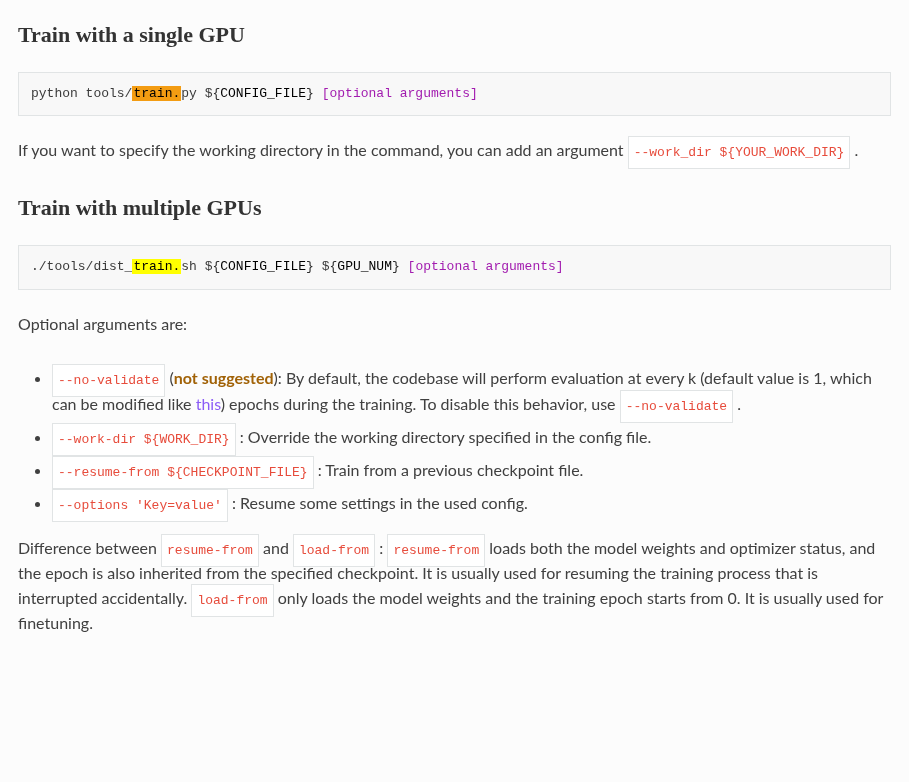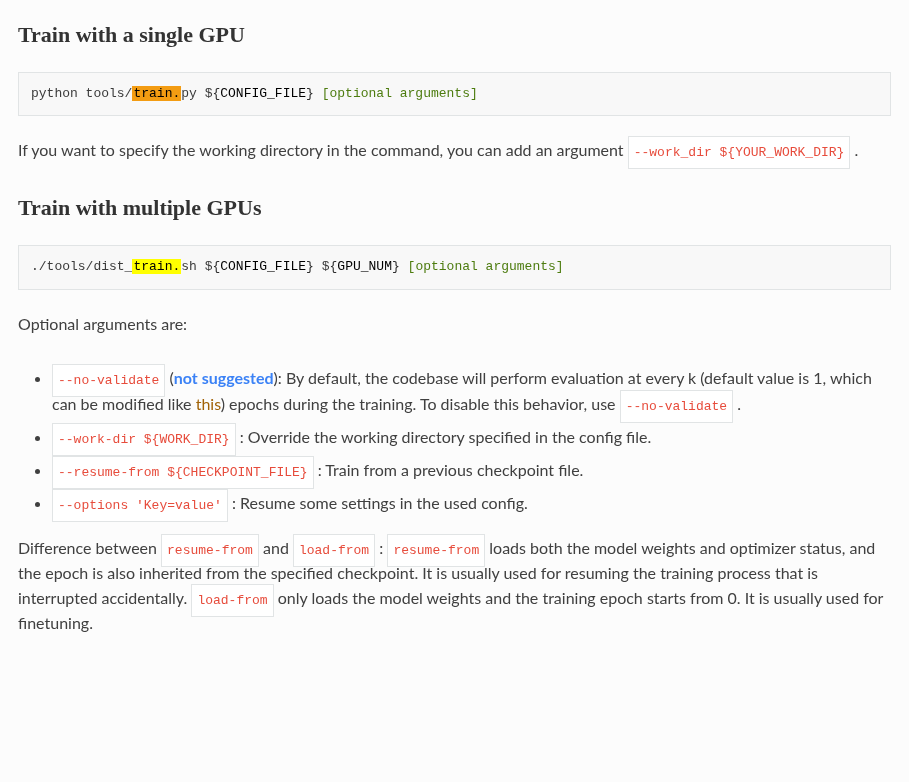--- a/index.html
+++ b/index.html
@@ -30,36 +30,36 @@
     color: #3a3a3a;
     margin-bottom: 22px;
     overflow-x: auto;
     white-space: pre;
   }
   .hl-orange { background: #f39c12; padding: 0 1px; color: #000; }
   .hl-yellow { background: #ffff00; padding: 0 1px; color: #000; }
   .nv { color: #000000; }
   .brace { color: #2c2c2c; }
   .punct { color: #3a3a3a; }
-  .opt { color: #4d7c0f; }
+  .opt { color: #a21caf; }
   p { margin: 0 0 20px 0; color: #404040; }
   p.tight { margin-bottom: 30px; }
   code.lit {
     font-family: SFMono-Regular, Consolas, "Liberation Mono", Menlo, monospace;
     background: #fff;
     border: 1px solid #e1e4e5;
     padding: 8px 5px;
     font-size: 13px;
     color: #e74c3c;
     white-space: nowrap;
   }
   ul { margin: 0 0 20px 0; padding-left: 34px; }
   li { margin-bottom: 8px; color: #404040; }
-  strong { font-weight: 700; color: #3b82f6; }
-  a.link { color: #a16207; text-decoration: none; cursor: pointer; }
+  strong { font-weight: 700; color: #a16207; }
+  a.link { color: #8b5cf6; text-decoration: none; cursor: pointer; }
 </style>
 </head>
 <body>
 
 <h2>Train with a single GPU</h2>
 
 <div class="codeblock"><span>python tools/</span><span class="hl-orange">train.</span><span>py </span><span class="punct">$</span><span class="brace">{</span><span class="nv">CONFIG_FILE</span><span class="brace">}</span><span> </span><span class="opt">[optional arguments]</span></div>
 
 <p>
   <span>If you want to specify the working directory in the command, you can add an argument </span>

